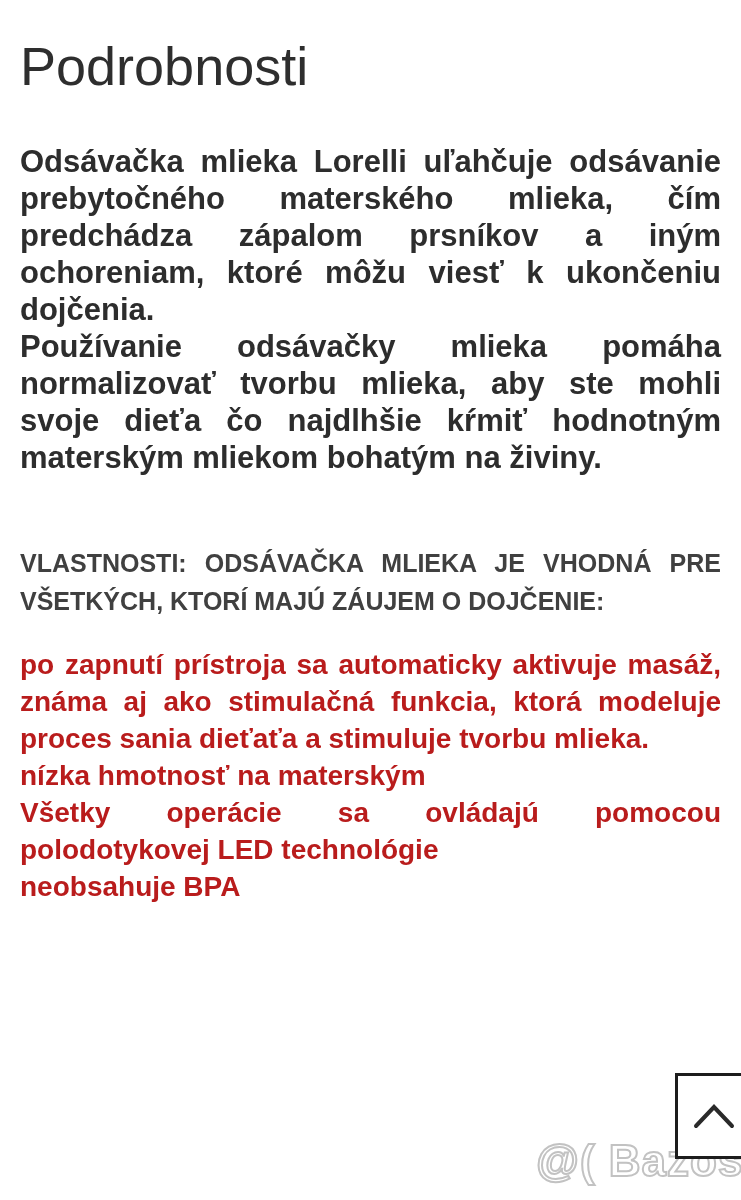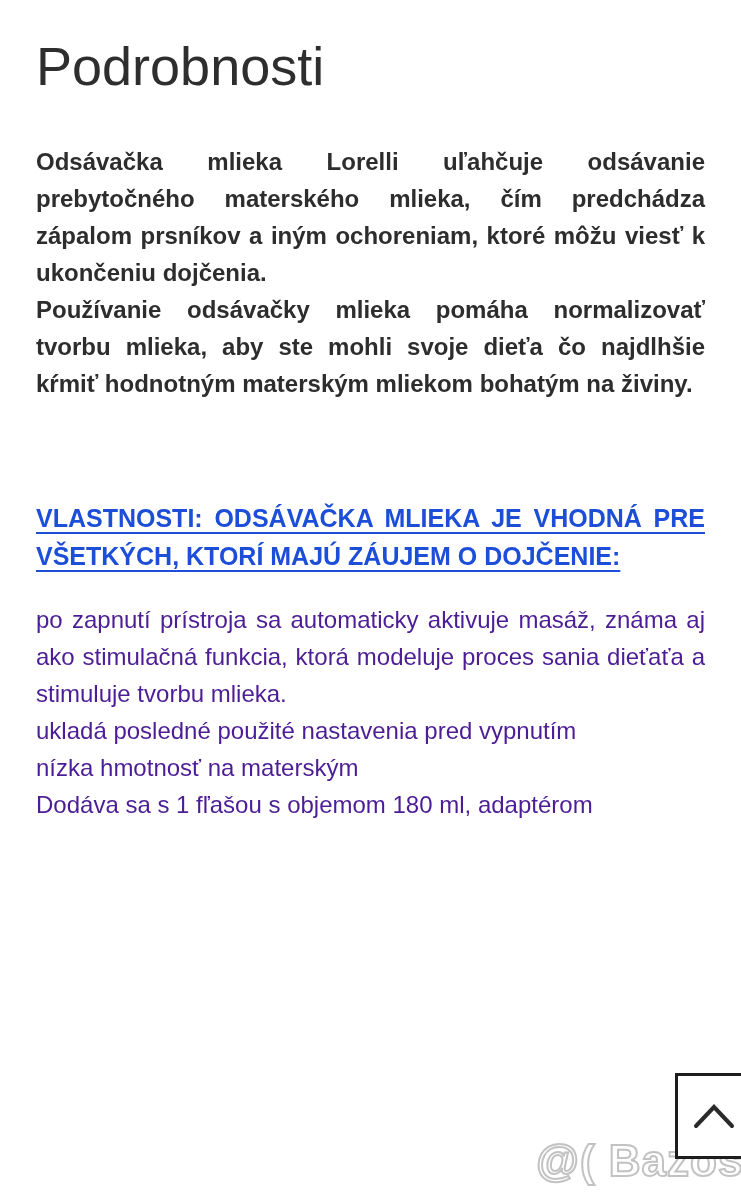--- a/index.html
+++ b/index.html
@@ -9,63 +9,62 @@
     overflow: hidden;
     position: relative;
     font-family: "Liberation Sans", sans-serif;
   }
   .page {
     position: relative;
     width: 741px; height: 1200px;
     overflow: hidden;
   }
   .content {
-    padding: 0 36px;
+    padding: 0 20px;
   }
   h1.page-title {
     margin-top: 34px;
     font-size: 54px;
     font-weight: 300;
     letter-spacing: 0px;
     color: #2e2e2e;
     line-height: 1.2;
   }
   .intro {
     margin-top: 44px;
   }
   .intro p {
-    font-size: 24px;
+    font-size: 31px;
     font-weight: 700;
     line-height: 37px;
     color: #2d2d2d;
     text-align: justify;
     text-justify: inter-word;
   }
   .features-heading {
-    margin-top: 97px;
+    margin-top: 68px;
     font-size: 25px;
     font-weight: 700;
     line-height: 38px;
-    color: #1d4ed8;
+    color: #404040;
     text-align: justify;
     text-justify: inter-word;
     text-transform: uppercase;
-    text-decoration: underline;
     text-decoration-thickness: 2px;
     text-underline-offset: 5px;
   }
   .features {
     margin-top: 26px;
     list-style: none;
   }
   .features li {
-    font-size: 24px;
-    font-weight: 400;
+    font-size: 28px;
+    font-weight: 700;
     line-height: 37px;
-    color: #4c1d95;
+    color: #b91c1c;
     text-align: justify;
     text-justify: inter-word;
   }
   .scroll-top-btn {
     position: absolute;
     left: 675px;
     top: 1073px;
     width: 86px;
     height: 86px;
     background: #ffffff;
@@ -103,23 +102,23 @@
 
     <div class="intro">
       <p>Odsávačka mlieka Lorelli uľahčuje odsávanie prebytočného materského mlieka, čím predchádza zápalom prsníkov a iným ochoreniam, ktoré môžu viesť k ukončeniu dojčenia.</p>
       <p>Používanie odsávačky mlieka pomáha normalizovať tvorbu mlieka, aby ste mohli svoje dieťa čo najdlhšie kŕmiť hodnotným materským mliekom bohatým na živiny.</p>
     </div>
 
     <p class="features-heading">VLASTNOSTI: ODSÁVAČKA MLIEKA JE VHODNÁ PRE VŠETKÝCH, KTORÍ MAJÚ ZÁUJEM O DOJČENIE:</p>
 
     <ul class="features">
       <li>po zapnutí prístroja sa automaticky aktivuje masáž, známa aj ako stimulačná funkcia, ktorá modeluje proces sania dieťaťa a stimuluje tvorbu mlieka.</li>
-      <li>ukladá posledné použité nastavenia pred vypnutím</li>
       <li>nízka hmotnosť na materským</li>
-      <li>Dodáva sa s 1 fľašou s objemom 180 ml, adaptérom</li>
+      <li>Všetky operácie sa ovládajú pomocou polodotykovej LED technológie</li>
+      <li>neobsahuje BPA</li>
     </ul>
   </div>
 
   <div class="watermark">@( Bazos.sk</div>
 
   <div class="scroll-top-btn">
     <span>
       <svg width="44" height="30" viewBox="0 0 44 30">
         <polyline points="4,25 22,6 40,25" fill="none" stroke="#2a2a2a" stroke-width="4" stroke-linecap="round" stroke-linejoin="miter"></polyline>
       </svg>

